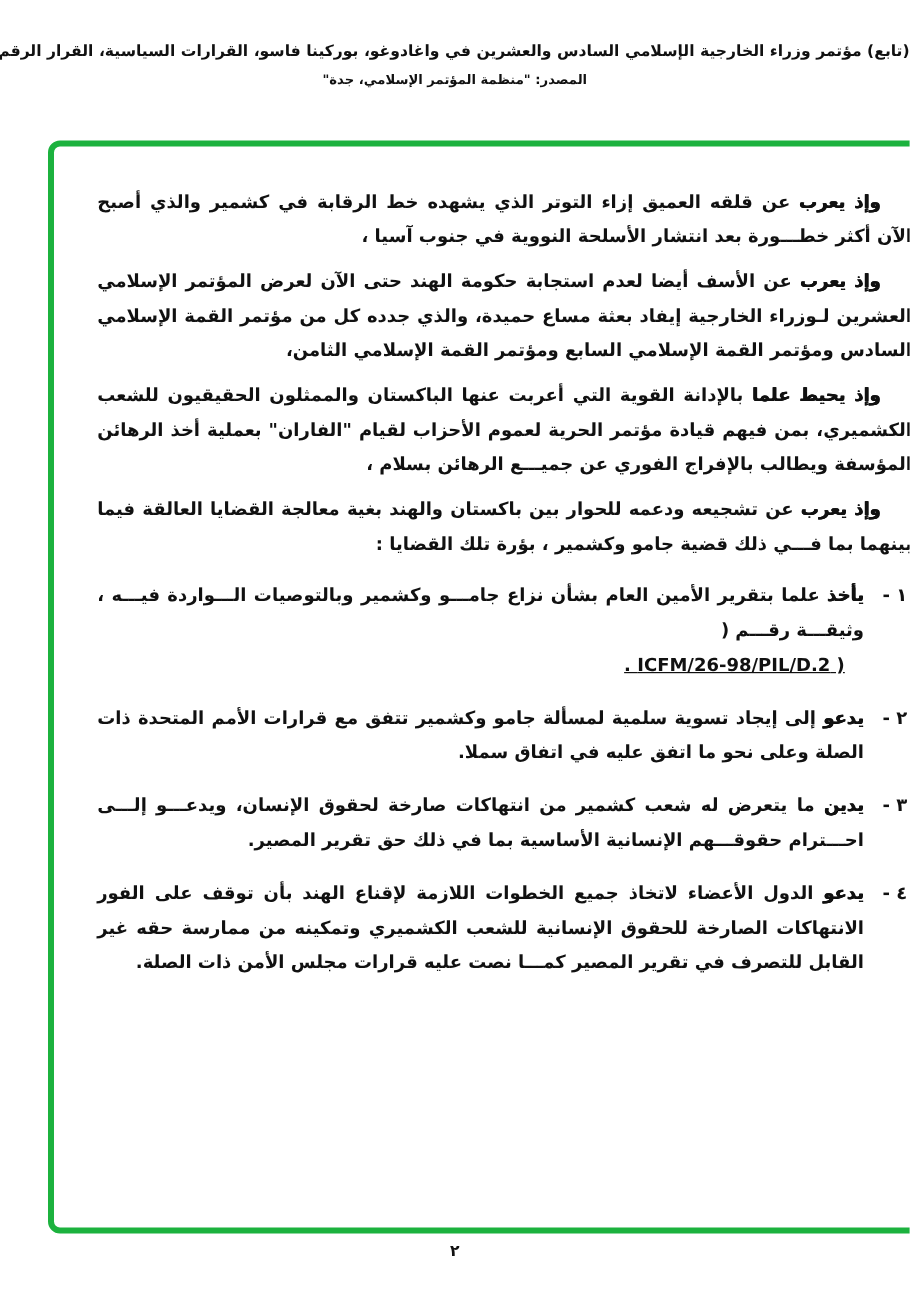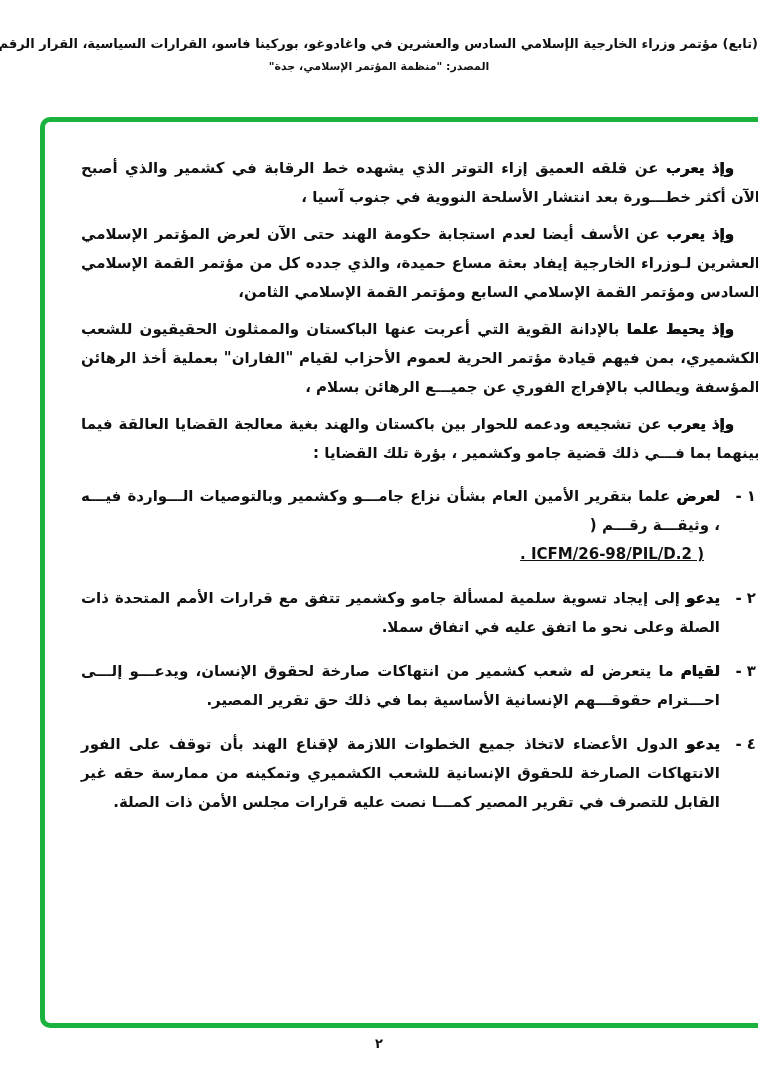--- a/index.html
+++ b/index.html
@@ -119,36 +119,36 @@
     <p class="para"><span class="lead">وإذ يحيط علما</span><span> بالإدانة القوية التي أعربت عنها الباكستان والممثلون الحقيقيون للشعب الكشميري، بمن فيهم قيادة مؤتمر الحرية لعموم الأحزاب لقيام "الفاران" بعملية أخذ الرهائن المؤسفة ويطالب بالإفراج الفوري عن جميـــع الرهائن بسلام ،</span></p>
 
 
     <p class="para"><span class="lead">وإذ يعرب</span><span> عن تشجيعه ودعمه للحوار بين باكستان والهند بغية معالجة القضايا العالقة فيما بينهما بما فـــي ذلك قضية جامو وكشمير ، بؤرة تلك القضايا :</span></p>
 
     <div class="list">
 
       <div class="item">
         <span class="num">١ -</span>
         <div class="itext">
-          <div><span class="lead">لعرض</span><span> علما بتقرير الأمين العام بشأن نزاع جامـــو وكشمير وبالتوصيات الـــواردة فيـــه ، وثيقـــة رقـــم (</span></div>
+          <div><span class="lead">يأخذ</span><span> علما بتقرير الأمين العام بشأن نزاع جامـــو وكشمير وبالتوصيات الـــواردة فيـــه ، وثيقـــة رقـــم (</span></div>
           <div class="ref">( ICFM/26-98/PIL/D.2 .</div>
         </div>
       </div>
 
       <div class="item">
         <span class="num">٢ -</span>
         <div class="itext">
           <div><span class="lead">يدعو</span><span> إلى إيجاد تسوية سلمية لمسألة جامو وكشمير تتفق مع قرارات الأمم المتحدة ذات الصلة وعلى نحو ما اتفق عليه في اتفاق سملا.</span></div>
         </div>
       </div>
 
       <div class="item">
         <span class="num">٣ -</span>
         <div class="itext">
-          <div><span class="lead">لقيام</span><span> ما يتعرض له شعب كشمير من انتهاكات صارخة لحقوق الإنسان، ويدعـــو إلـــى احـــترام حقوقـــهم الإنسانية الأساسية بما في ذلك حق تقرير المصير.</span></div>
+          <div><span class="lead">يدين</span><span> ما يتعرض له شعب كشمير من انتهاكات صارخة لحقوق الإنسان، ويدعـــو إلـــى احـــترام حقوقـــهم الإنسانية الأساسية بما في ذلك حق تقرير المصير.</span></div>
         </div>
       </div>
 
       <div class="item">
         <span class="num">٤ -</span>
         <div class="itext">
           <div><span class="lead">يدعو</span><span> الدول الأعضاء لاتخاذ جميع الخطوات اللازمة لإقناع الهند بأن توقف على الفور الانتهاكات الصارخة للحقوق الإنسانية للشعب الكشميري وتمكينه من ممارسة حقه غير القابل للتصرف في تقرير المصير كمـــا نصت عليه قرارات مجلس الأمن ذات الصلة.</span></div>
         </div>
       </div>
 

